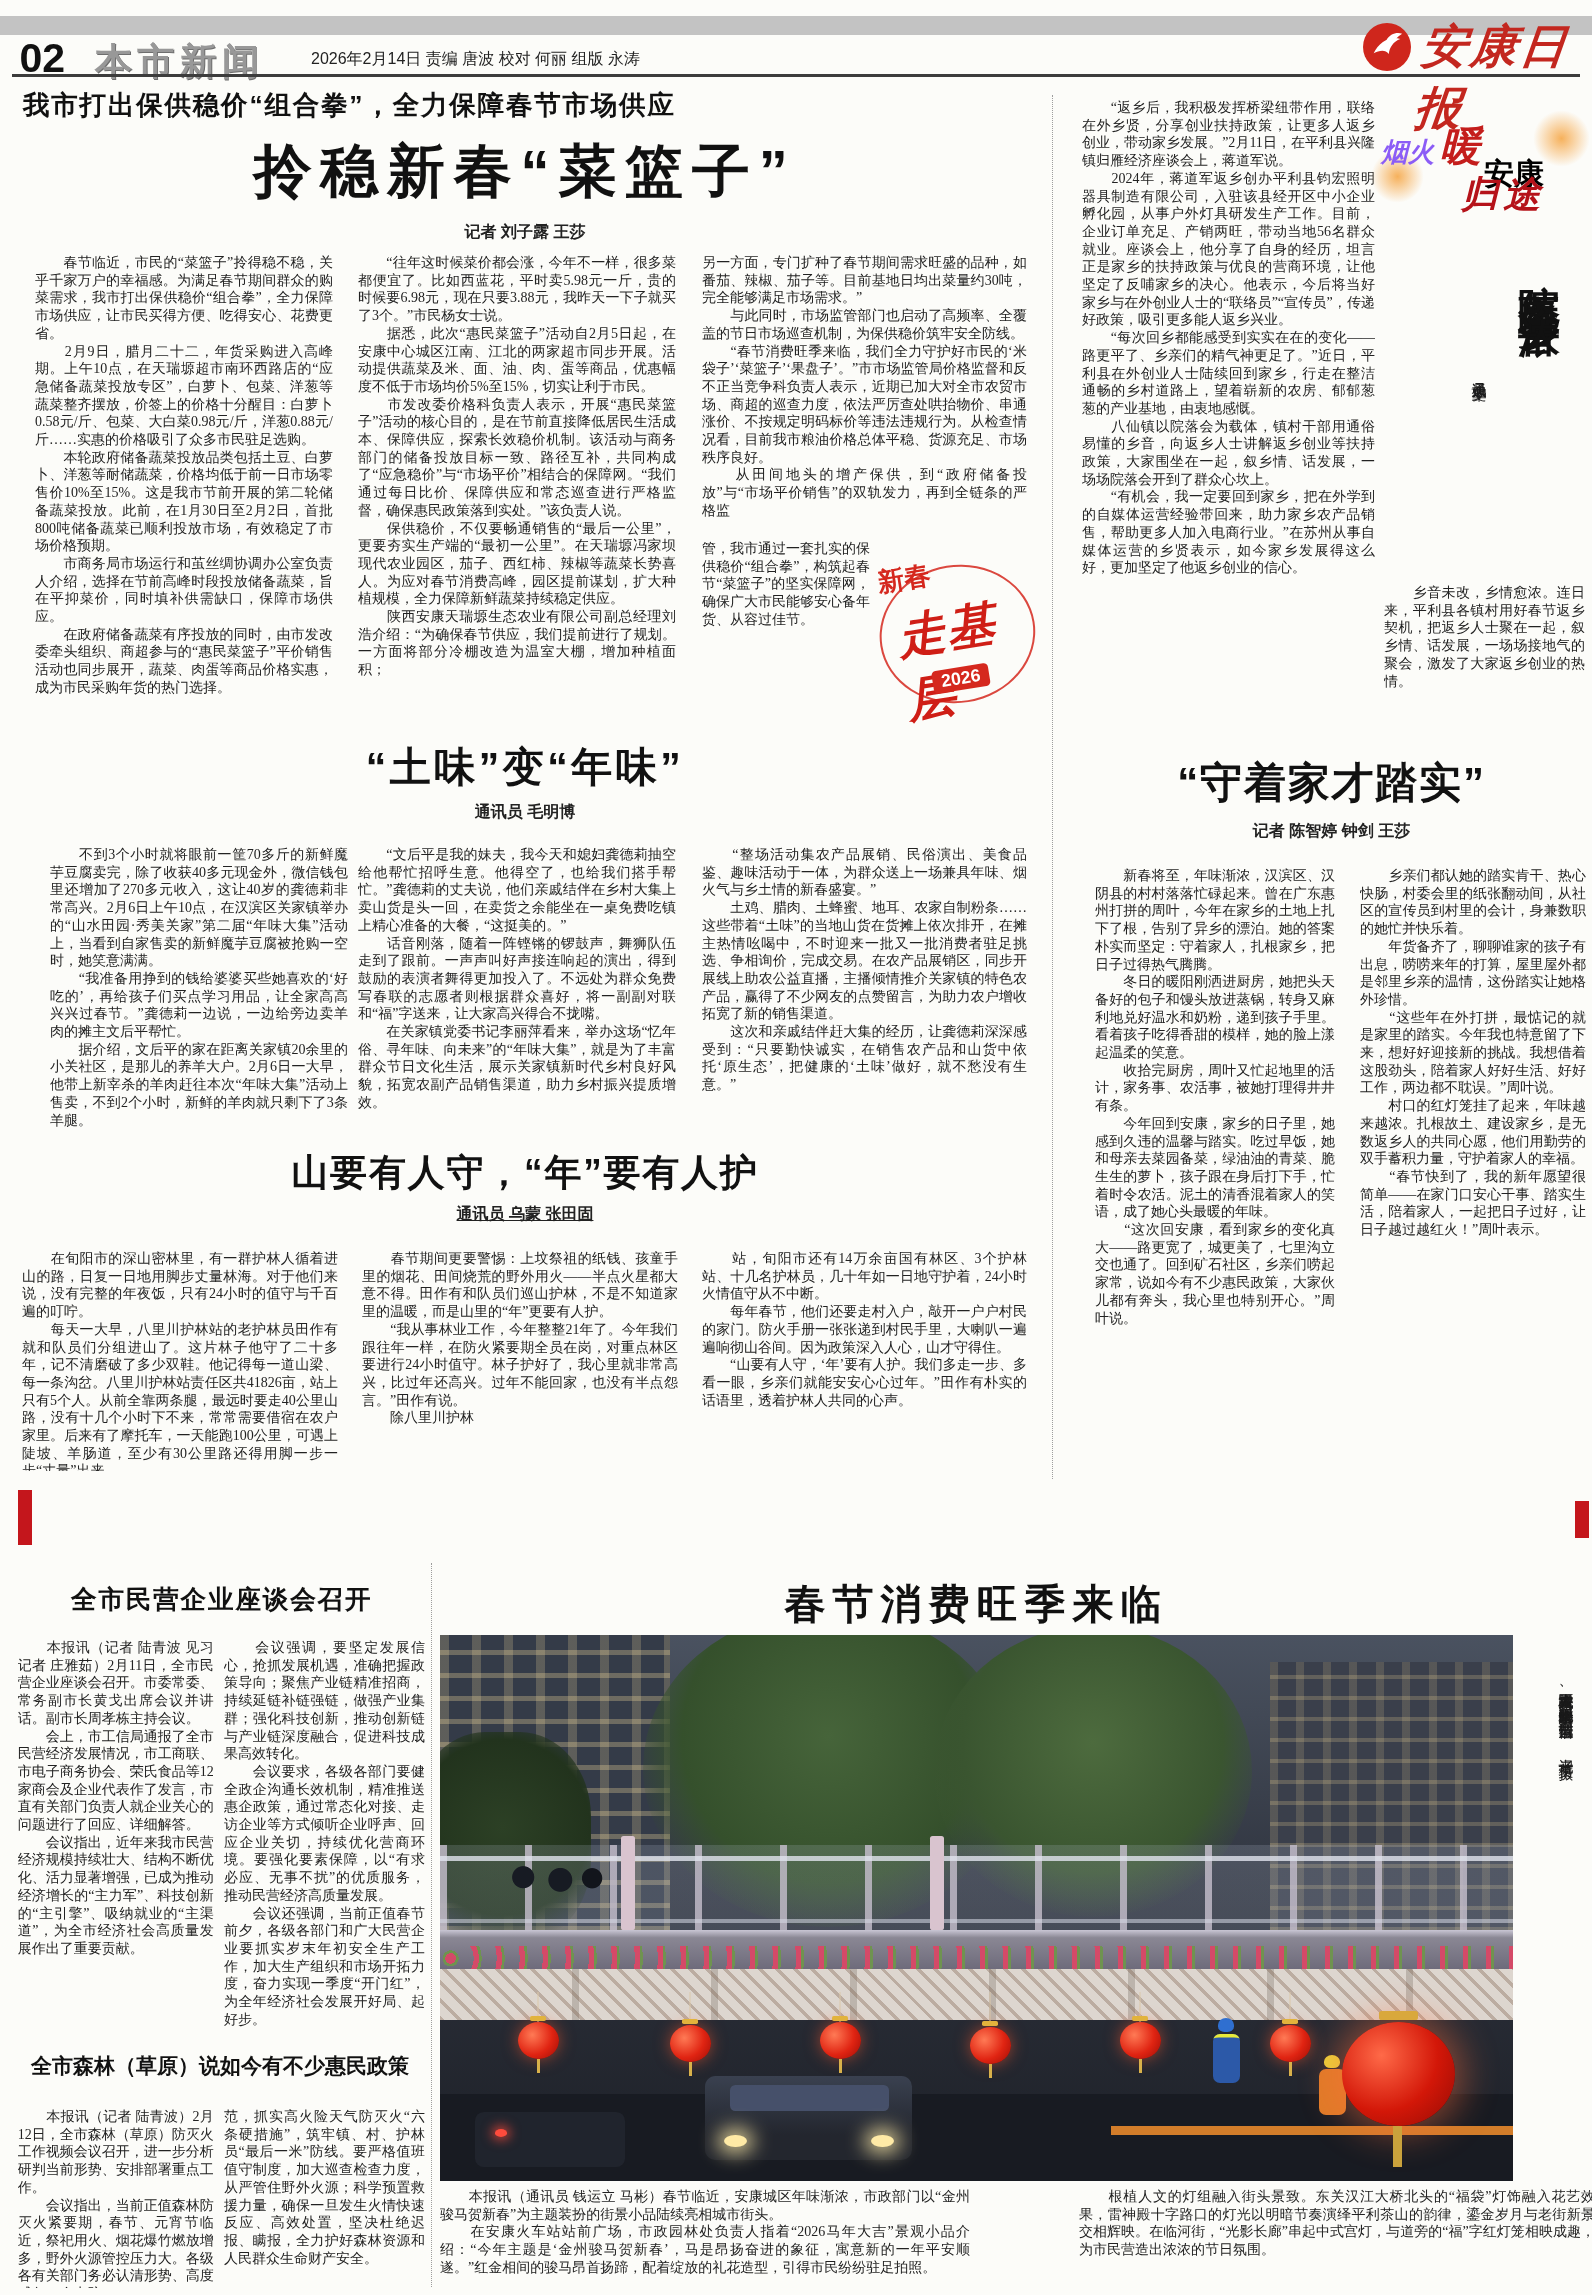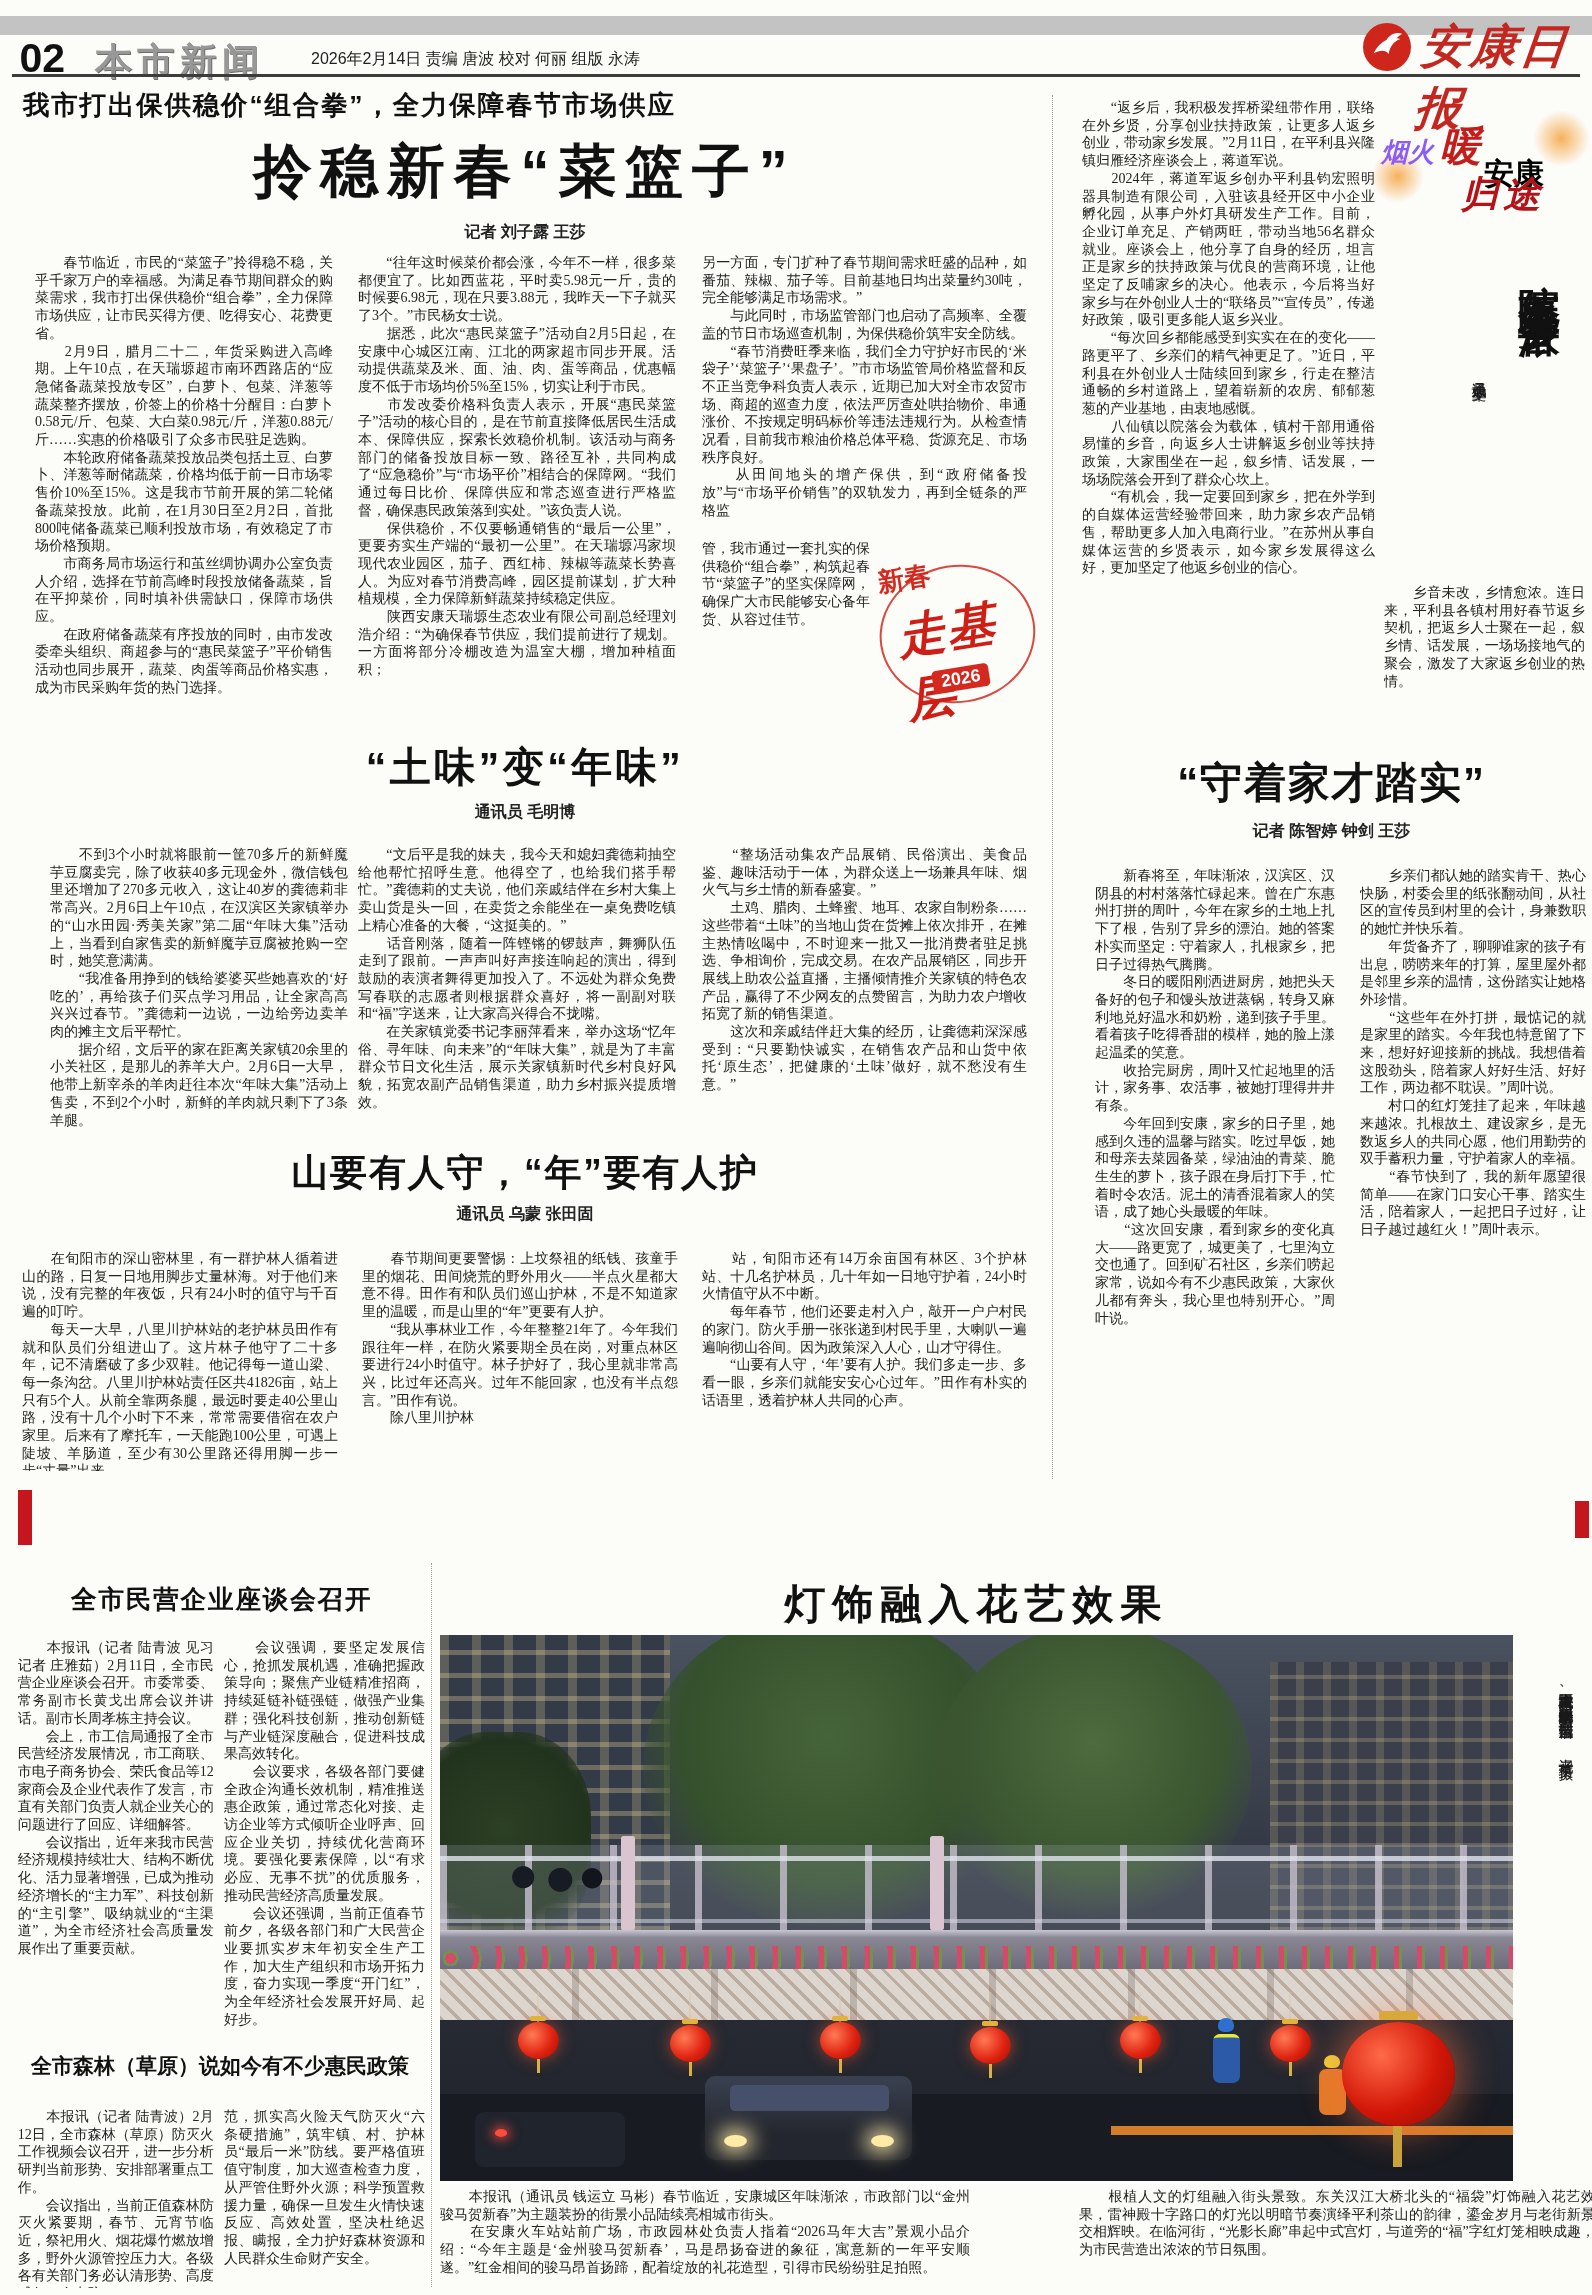--- a/index.html
+++ b/index.html
@@ -181,21 +181,21 @@
 　　“这次回安康，看到家乡的变化真大——路更宽了，城更美了，七里沟立交也通了。回到矿石社区，乡亲们唠起家常，说如今有不少惠民政策，大家伙儿都有奔头，我心里也特别开心。”周叶说。</div>
     <div class="abs coltext" style="left:1360px;top:867px;width:226px;height:616px;">　　乡亲们都认她的踏实肯干、热心快肠，村委会里的纸张翻动间，从社区的宣传员到村里的会计，身兼数职的她忙并快乐着。
 　　年货备齐了，聊聊谁家的孩子有出息，唠唠来年的打算，屋里屋外都是邻里乡亲的温情，这份踏实让她格外珍惜。
 　　“这些年在外打拼，最惦记的就是家里的踏实。今年我也特意留了下来，想好好迎接新的挑战。我想借着这股劲头，陪着家人好好生活、好好工作，两边都不耽误。”周叶说。
 　　村口的红灯笼挂了起来，年味越来越浓。扎根故土、建设家乡，是无数返乡人的共同心愿，他们用勤劳的双手蓄积力量，守护着家人的幸福。
 　　“春节快到了，我的新年愿望很简单——在家门口安心干事、踏实生活，陪着家人，一起把日子过好，让日子越过越红火！”周叶表示。</div>
   </div>
 
   <div>
     <div class="abs hd" style="left:22px;top:1148px;width:1006px;font-size:37px;text-align:center;letter-spacing:1.8px;">山要有人守，“年”要有人护</div>
-    <div class="abs byline" style="left:22px;top:1204px;width:1006px;font-weight:bold;">通讯员 乌蒙 张田固</div>
+    <div class="abs byline" style="left:22px;top:1204px;width:1006px;font-weight:bold;text-decoration:underline;">通讯员 乌蒙 张田固</div>
     <div class="abs coltext" style="left:22px;top:1250px;width:316px;height:221px;">　　在旬阳市的深山密林里，有一群护林人循着进山的路，日复一日地用脚步丈量林海。对于他们来说，没有完整的年夜饭，只有24小时的值守与千百遍的叮咛。
 　　每天一大早，八里川护林站的老护林员田作有就和队员们分组进山了。这片林子他守了二十多年，记不清磨破了多少双鞋。他记得每一道山梁、每一条沟岔。八里川护林站责任区共41826亩，站上只有5个人。从前全靠两条腿，最远时要走40公里山路，没有十几个小时下不来，常常需要借宿在农户家里。后来有了摩托车，一天能跑100公里，可遇上陡坡、羊肠道，至少有30公里路还得用脚一步一步“丈量”出来。</div>
     <div class="abs coltext" style="left:362px;top:1250px;width:316px;height:221px;">　　春节期间更要警惕：上坟祭祖的纸钱、孩童手里的烟花、田间烧荒的野外用火——半点火星都大意不得。田作有和队员们巡山护林，不是不知道家里的温暖，而是山里的“年”更要有人护。
 　　“我从事林业工作，今年整整21年了。今年我们跟往年一样，在防火紧要期全员在岗，对重点林区要进行24小时值守。林子护好了，我心里就非常高兴，比过年还高兴。过年不能回家，也没有半点怨言。”田作有说。
 　　除八里川护林</div>
     <div class="abs coltext" style="left:702px;top:1250px;width:325px;height:221px;">　　站，旬阳市还有14万余亩国有林区、3个护林站、十几名护林员，几十年如一日地守护着，24小时火情值守从不中断。
 　　每年春节，他们还要走村入户，敲开一户户村民的家门。防火手册一张张递到村民手里，大喇叭一遍遍响彻山谷间。因为政策深入人心，山才守得住。
 　　“山要有人守，‘年’要有人护。我们多走一步、多看一眼，乡亲们就能安安心心过年。”田作有朴实的话语里，透着护林人共同的心声。</div>
   </div>
 
@@ -216,21 +216,21 @@
   <div>
     <div class="abs hd" style="left:12.4px;top:2052px;width:415px;font-size:21px;text-align:center;">全市森林（草原）说如今有不少惠民政策</div>
     <div class="abs coltext" style="left:17.7px;top:2108px;width:196px;height:180px;">　　本报讯（记者 陆青波）2月12日，全市森林（草原）防灭火工作视频会议召开，进一步分析研判当前形势、安排部署重点工作。
 　　会议指出，当前正值森林防灭火紧要期，春节、元宵节临近，祭祀用火、烟花爆竹燃放增多，野外火源管控压力大。各级各有关部门务必认清形势、高度戒备、全力防</div>
     <div class="abs coltext" style="left:224px;top:2108px;width:201px;height:180px;">范，抓实高火险天气防灭火“六条硬措施”，筑牢镇、村、护林员“最后一米”防线。要严格值班值守制度，加大巡查检查力度，从严管住野外火源；科学预置救援力量，确保一旦发生火情快速反应、高效处置，坚决杜绝迟报、瞒报，全力护好森林资源和人民群众生命财产安全。</div>
   </div>
 
   <div class="abs dotv" style="left:431px;top:1563px;height:724px;"></div>
 
   <div>
-    <div class="abs hd" style="left:440px;top:1577px;width:1073px;font-size:41px;text-align:center;letter-spacing:7px;">灯饰融入花艺效果</div>
+    <div class="abs hd" style="left:440px;top:1577px;width:1073px;font-size:41px;text-align:center;letter-spacing:7px;">春节消费旺季来临</div>
 
     <div class="abs photo">
       <div class="ph bldgL"></div>
       <div class="ph bldgR"></div>
       <div class="ph glowC"></div>
       <div class="ph pine"></div>
       <div class="ph tree1"></div>
       <div class="ph tree2"></div>
       <div class="ph rail"></div>
       <div class="ph post1"></div>

